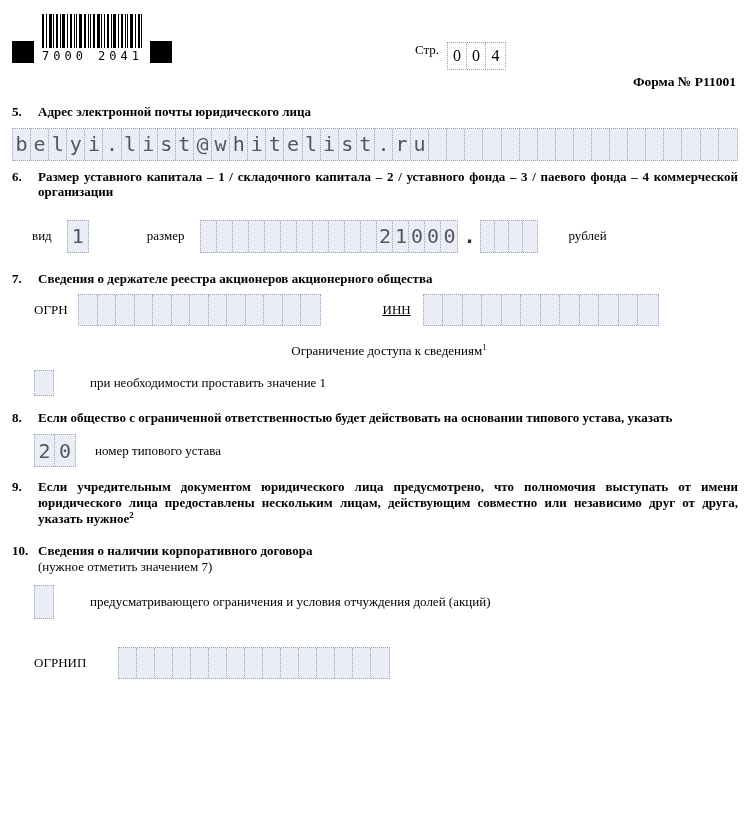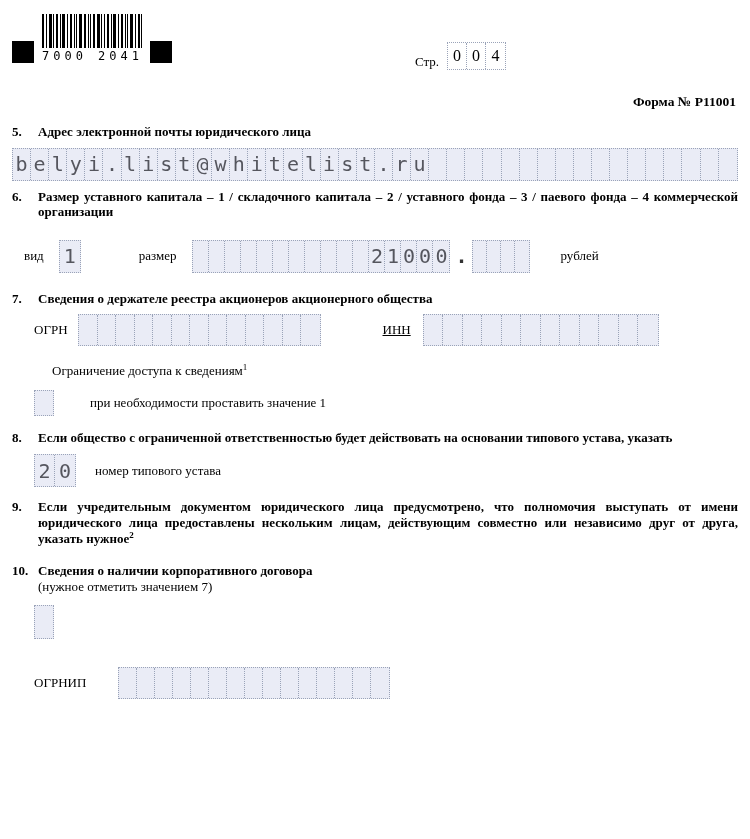--- a/index.html
+++ b/index.html
@@ -16,24 +16,24 @@
   
   .header { position:relative; height:62px; }
   .barcode-block { position:absolute; left:0; top:2px; display:flex; align-items:flex-end; }
   .sq { width:22px; height:22px; background:#000; flex:0 0 auto; }
   .barcode { margin:0 8px; width:100px; text-align:center; }
   .barcode svg { display:block; width:100px; height:34px; }
   .barcode-digits {
     font-family:"DejaVu Sans Mono", monospace;
     font-size:12px; letter-spacing:4px; color:#000; margin-top:1px; white-space:nowrap;
   }
-  .pagenum { position:absolute; left:403px; top:30px; display:flex; align-items:flex-end; }
+  .pagenum { position:absolute; left:403px; top:30px; display:flex; align-items:flex-start; }
   .pagenum-label { font-size:13px; margin-right:8px; }
 
-  .form-label { text-align:right; font-weight:bold; font-size:13.5px; margin-top:20px; padding-right:2px; }
+  .form-label { text-align:right; font-weight:bold; font-size:13.5px; padding-right:2px; }
 
   
   .cellfield {
     display:inline-flex; align-items:stretch;
     background:var(--field-bg,#eaecf6);
     border:1px dotted var(--field-border,#9aa3b8);
     vertical-align:middle;
   }
   .cellfield .cell {
     width:18px; height:30px;
@@ -71,31 +71,31 @@
 
   .m14 { margin-top:14px; } .m16 { margin-top:16px; } .m18 { margin-top:18px; } .m22 { margin-top:22px; }
   .m8 { margin-top:8px; } .m12 { margin-top:12px; }
 
   
   .row { display:flex; align-items:center; }
   .lbl { white-space:nowrap; }
   .dot { font-family:"DejaVu Sans Mono", monospace; font-size:20px; color:#333; margin:0 5px; font-weight:bold; }
 
   .vid-row { margin-top:20px; }
-  .vid-row .lbl-vid { margin-left:12px;text-align:right; }
+  .vid-row .lbl-vid { margin-left:20px;text-align:right; }
   .vid-row .vidfield { margin-left:15px; }
   .vid-row .lbl-razmer { margin-left:58px; }
   .vid-row .rubfield { margin-left:16px; }
   .vid-row .lbl-rub { margin-left:30px; }
 
   .ogrn-row { margin-top:8px; }
   .ogrn-row .lbl-ogrn { margin-left:22px; width:44px; }
   .ogrn-row .lbl-inn { margin-left:62px; width:40px;text-decoration:underline; }
 
-  .restr { margin-left:40px; margin-top:16px; }
+  .restr { margin-left:28px; margin-top:16px;text-align:center; }
   sup { font-size:9px; }
 
   .cb-row { display:flex; margin-top:10px; align-items:center; }
   .cb-row .checkbox { margin-left:22px; flex:0 0 auto; }
   .cb-row .cb-text { margin-left:36px; line-height:1.35;text-align:right; }
   .cb-row .cb-text.just { text-align:justify; }
 
   .charter-row { margin-top:9px; }
   .charter-row .charterfield { margin-left:22px; }
   .charter-row .lbl { margin-left:19px; }
@@ -326,20 +326,21 @@
     <div class="sec-num">10.</div>
     <div class="sec-body">
       <div class="sec-title">Сведения о наличии корпоративного договора</div>
       <div class="sec-sub">(нужное отметить значением 7)</div>
     </div>
   </div>
   <div class="cb-row m16">
     <span class="cellfield checkbox tall">
         <span class="cell"></span>
       </span>
+    <span class="cb-text">предусматривающего ограничения и условия отчуждения долей (акций)</span>
   </div>
 
   <div class="row ogrnip-row">
     <span class="lbl lbl-ogrnip">ОГРНИП</span>
     <span class="cellfield ogrnipfield">
         <span class="cell"></span>
         <span class="cell"></span>
         <span class="cell"></span>
         <span class="cell"></span>
         <span class="cell"></span>

